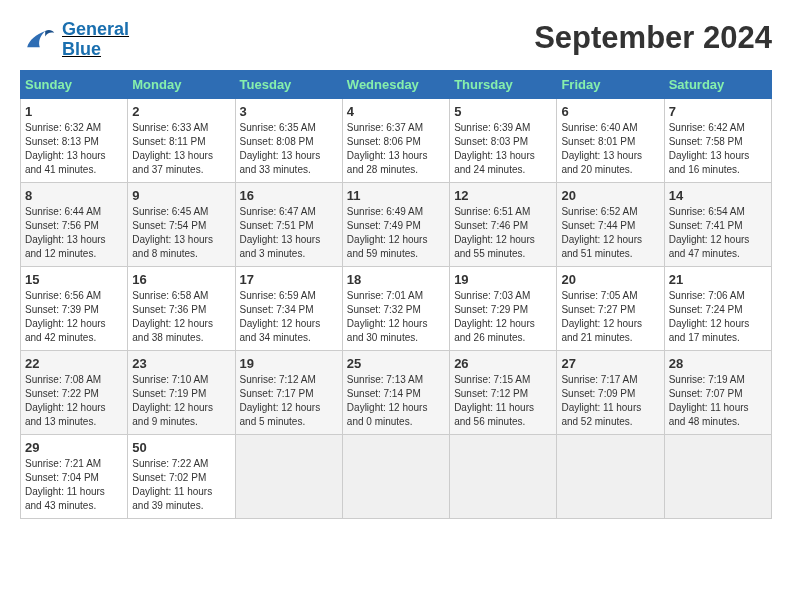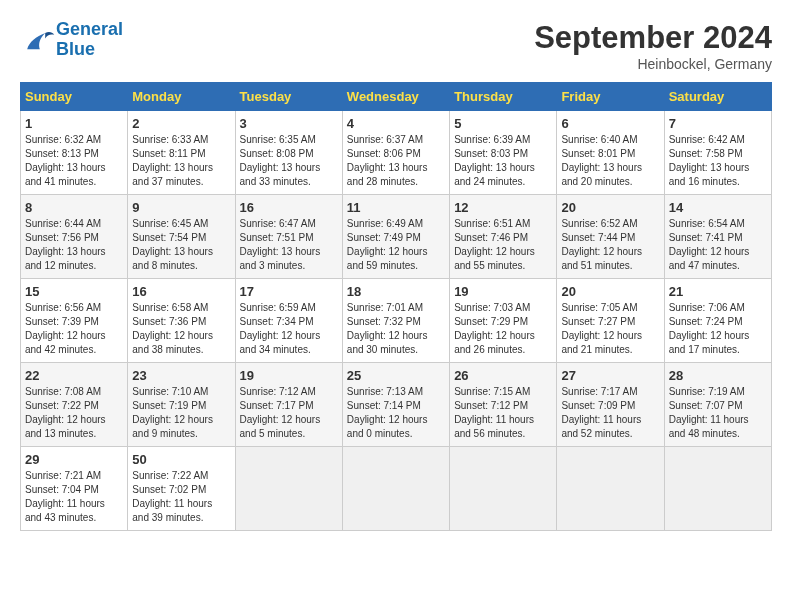--- a/index.html
+++ b/index.html
@@ -11,22 +11,23 @@
       padding: 20px;
     }
     .header {
       display: flex;
       justify-content: space-between;
       align-items: flex-start;
       margin-bottom: 10px;
     }
     .logo {
       display: flex;
-      align-items: flex-end;
-      gap: 0;
+      align-items: center;
+      gap: 6px;
+      text-decoration: underline;
     }
     .logo-text {
       font-size: 18px;
       font-weight: bold;
       color: #333;
       line-height: 1.1;
     }
     .logo-text span {
       color: #1a6faf;
     }
@@ -46,21 +47,21 @@
       font-size: 14px;
       color: #555;
     }
     table {
       width: 100%;
       border-collapse: collapse;
       table-layout: fixed;
     }
     th {
       background-color: #2e6db4;
-      color: #fde047;
+      color: #86efac;
       padding: 6px 4px;
       font-size: 13px;
       font-weight: bold;
       text-align: left;
       border: 1px solid #2e6db4;
     }
     td {
       vertical-align: top;
       padding: 5px 4px;
       font-size: 10px;
@@ -94,21 +95,20 @@
       <path d="M8 28 C10 20, 18 14, 28 10 C22 16, 20 22, 22 28 Z" fill="#2e6db4"></path>
       <path d="M28 10 C32 8, 36 9, 38 12 C34 11, 30 12, 28 16 Z" fill="#1a4f8a"></path>
     </svg>
     <div class="logo-text">
       <div><span>General</span></div>
       <div><span>Blue</span></div>
     </div>
   </div>
   <div class="title-block">
     <div class="month-title">September 2024</div>
-    <div class="subtitle">Heinbockel, Germany</div>
   </div>
 </div>
 
 <table>
   <thead>
     <tr>
     <th>Sunday</th>
         <th>Monday</th>
         <th>Tuesday</th>
         <th>Wednesday</th>

